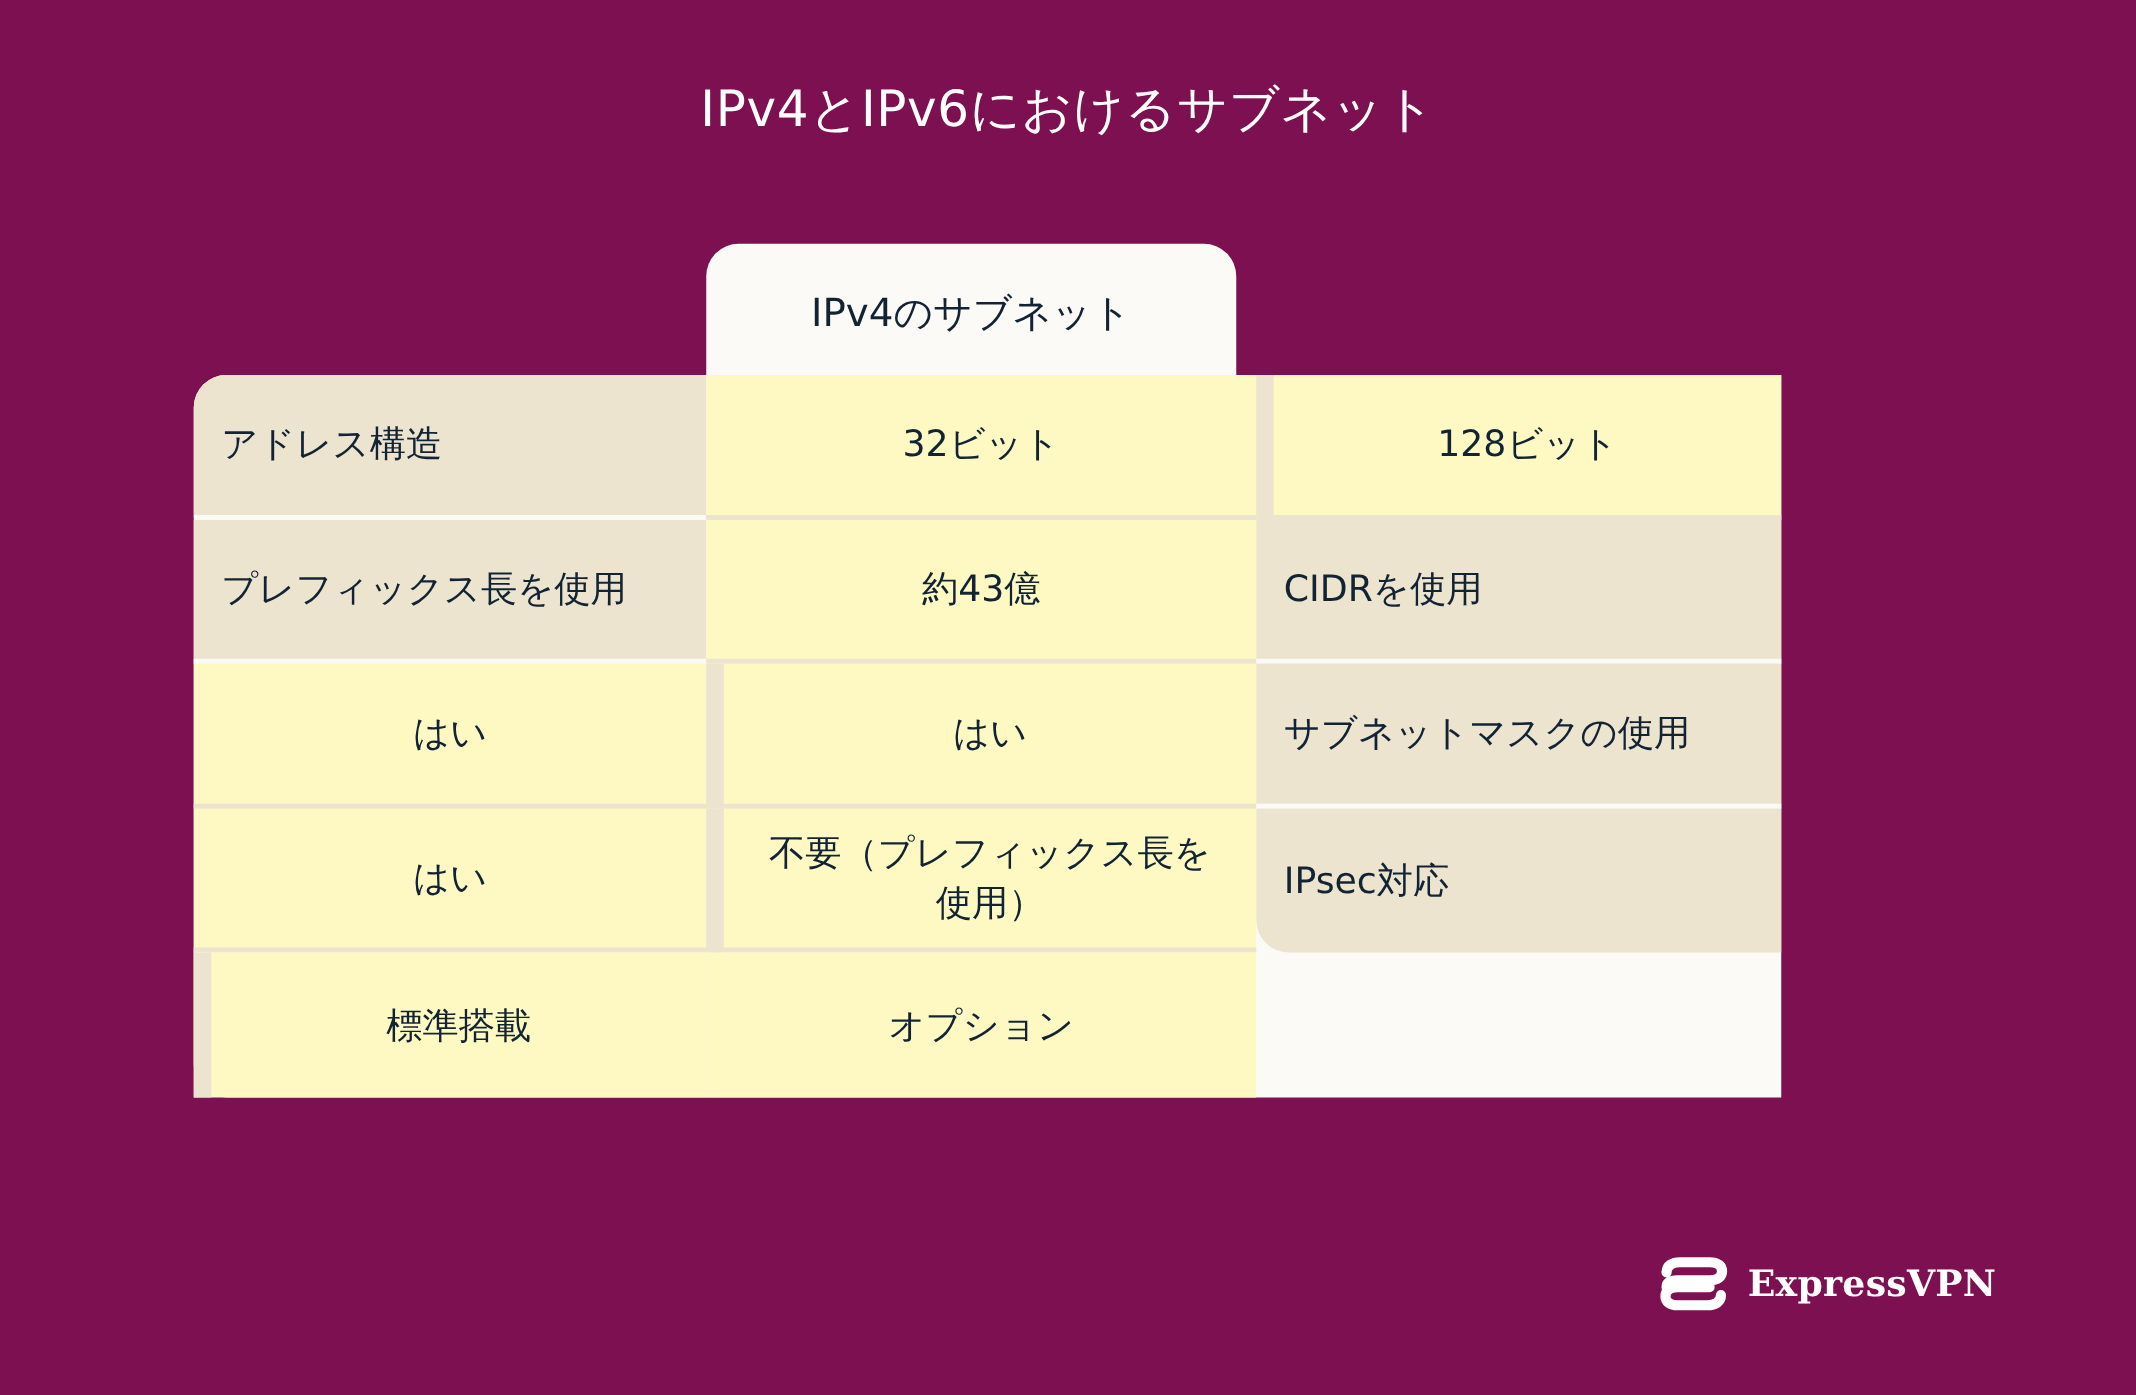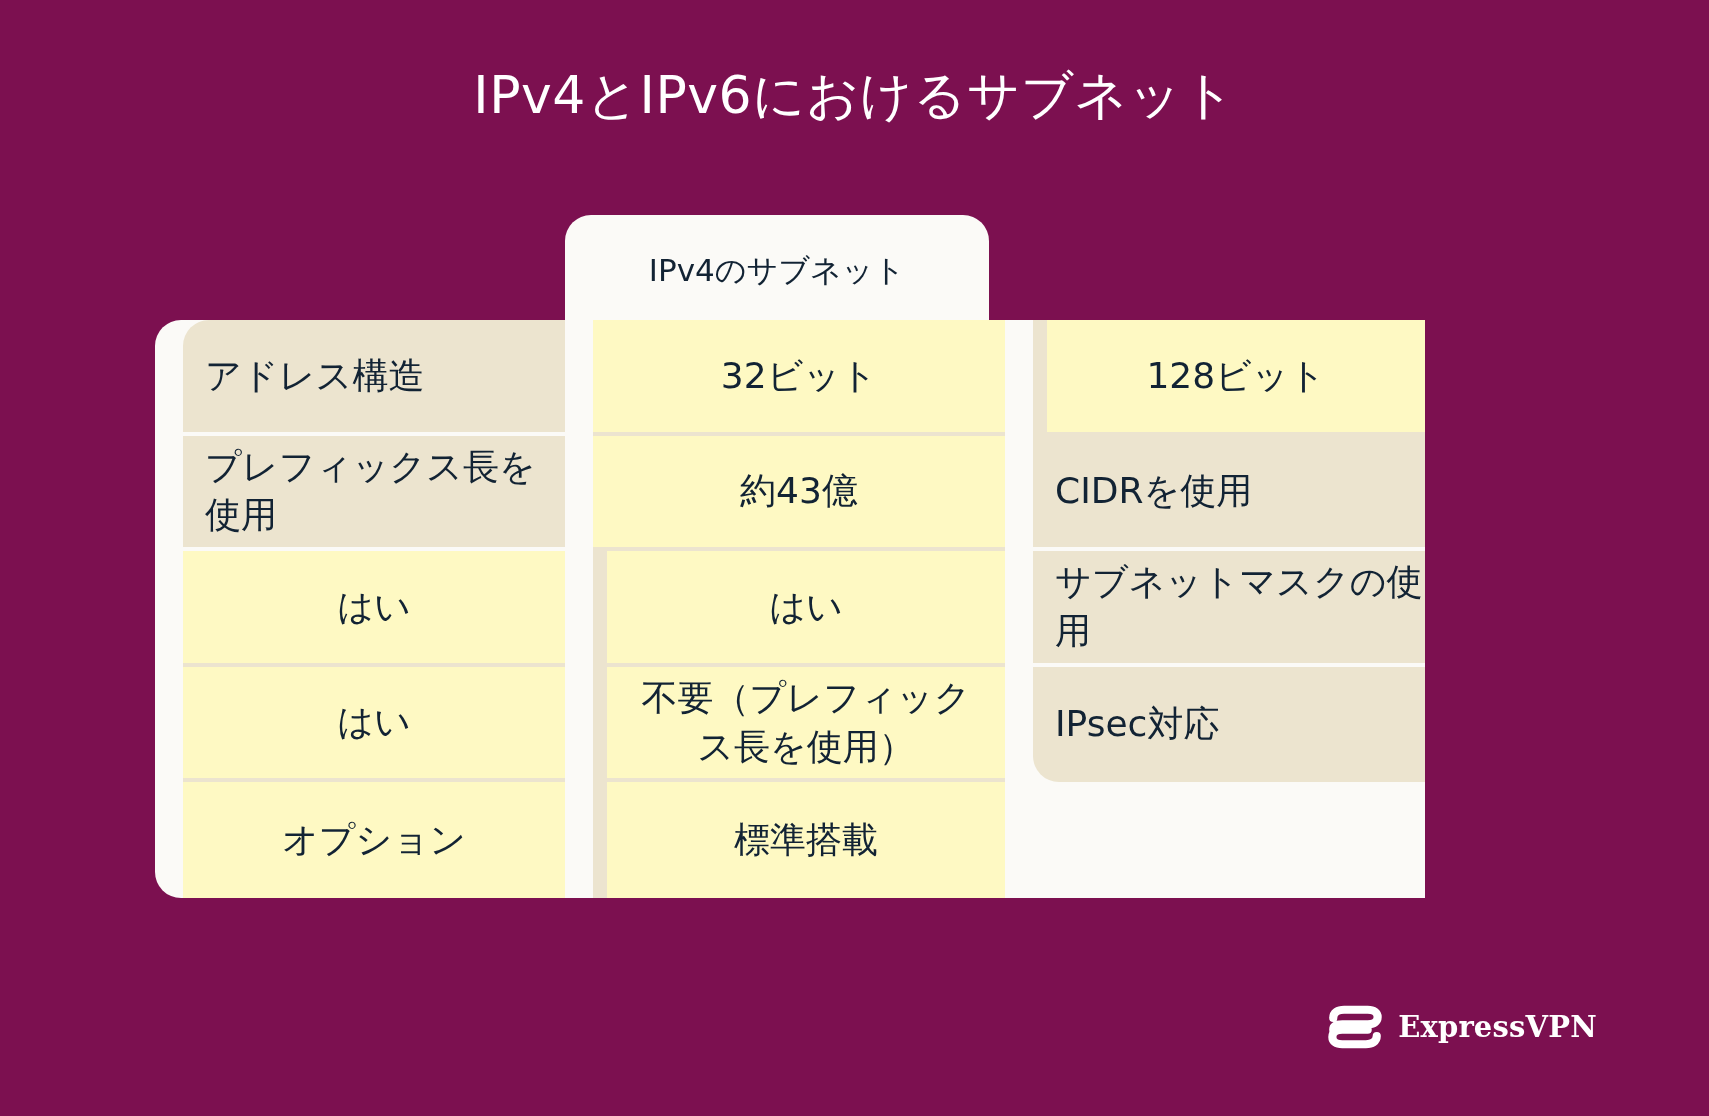--- a/index.html
+++ b/index.html
@@ -22,31 +22,31 @@
     box-sizing: border-box;
   }
 
   .title {
     position: absolute;
     top: 64px;
     left: 0;
     width: 1709px;
     text-align: center;
     color: #ffffff;
-    font-size: 52px;
+    font-size: 40px;
     font-weight: 400;
     letter-spacing: 0.5px;
     line-height: 1.2;
   }
 
   
   .table-wrap {
     position: absolute;
     left: 155px;
-    top: 215px;
+    top: 195px;
     width: 1412px;
     height: 683px;
   }
 
   
   .head-card {
     position: absolute;
     top: 0;
     height: 112px;
     background: #fbfaf7;
@@ -78,24 +78,23 @@
     inset: 0;
     display: grid;
     grid-template-columns: 410px 440px 420px;
     grid-auto-rows: 1fr;
   }
 
   .cell {
     display: flex;
     align-items: center;
     box-sizing: border-box;
-    font-size: 36px;
+    font-size: 29px;
     color: #122334;
     line-height: 1.35;
-    margin-left: 28px;
   }
 
   .cell.label {
     background: #ece4cf;
     padding-left: 22px;
     justify-content: flex-start;
     text-align: left;
     border-bottom: 4px solid #fbfaf7;
   }
   .grid > .cell.label.first { border-top-left-radius: 26px; }
@@ -183,25 +182,25 @@
         <div class="cell value v4">
           <span>はい</span>
         </div>
         <div class="cell value v6">
           <span>不要（プレフィックス長を使用）</span>
         </div>
 
         <div class="cell label last">
           <span>IPsec対応</span>
         </div>
+        <div class="cell value v6 lastrow">
+          <span>標準搭載</span>
+        </div>
         <div class="cell value v4 lastrow">
           <span>オプション</span>
-        </div>
-        <div class="cell value v6 lastrow">
-          <span>標準搭載</span>
         </div>
 
       </div>
     </div>
   </div>
 
   <div class="logo">
     <span class="logo-mark">
       <svg viewBox="0 0 64 64" width="58" height="58" aria-hidden="true">
         <path d="M8 22 C8 16 13 13 20 13 L46 13 C53 13 57 16 57 21 C57 26 53 29 46 29 L18 29 C11 29 8 31 8 35" fill="none" stroke="#ffffff" stroke-width="9" stroke-linecap="round"></path>

